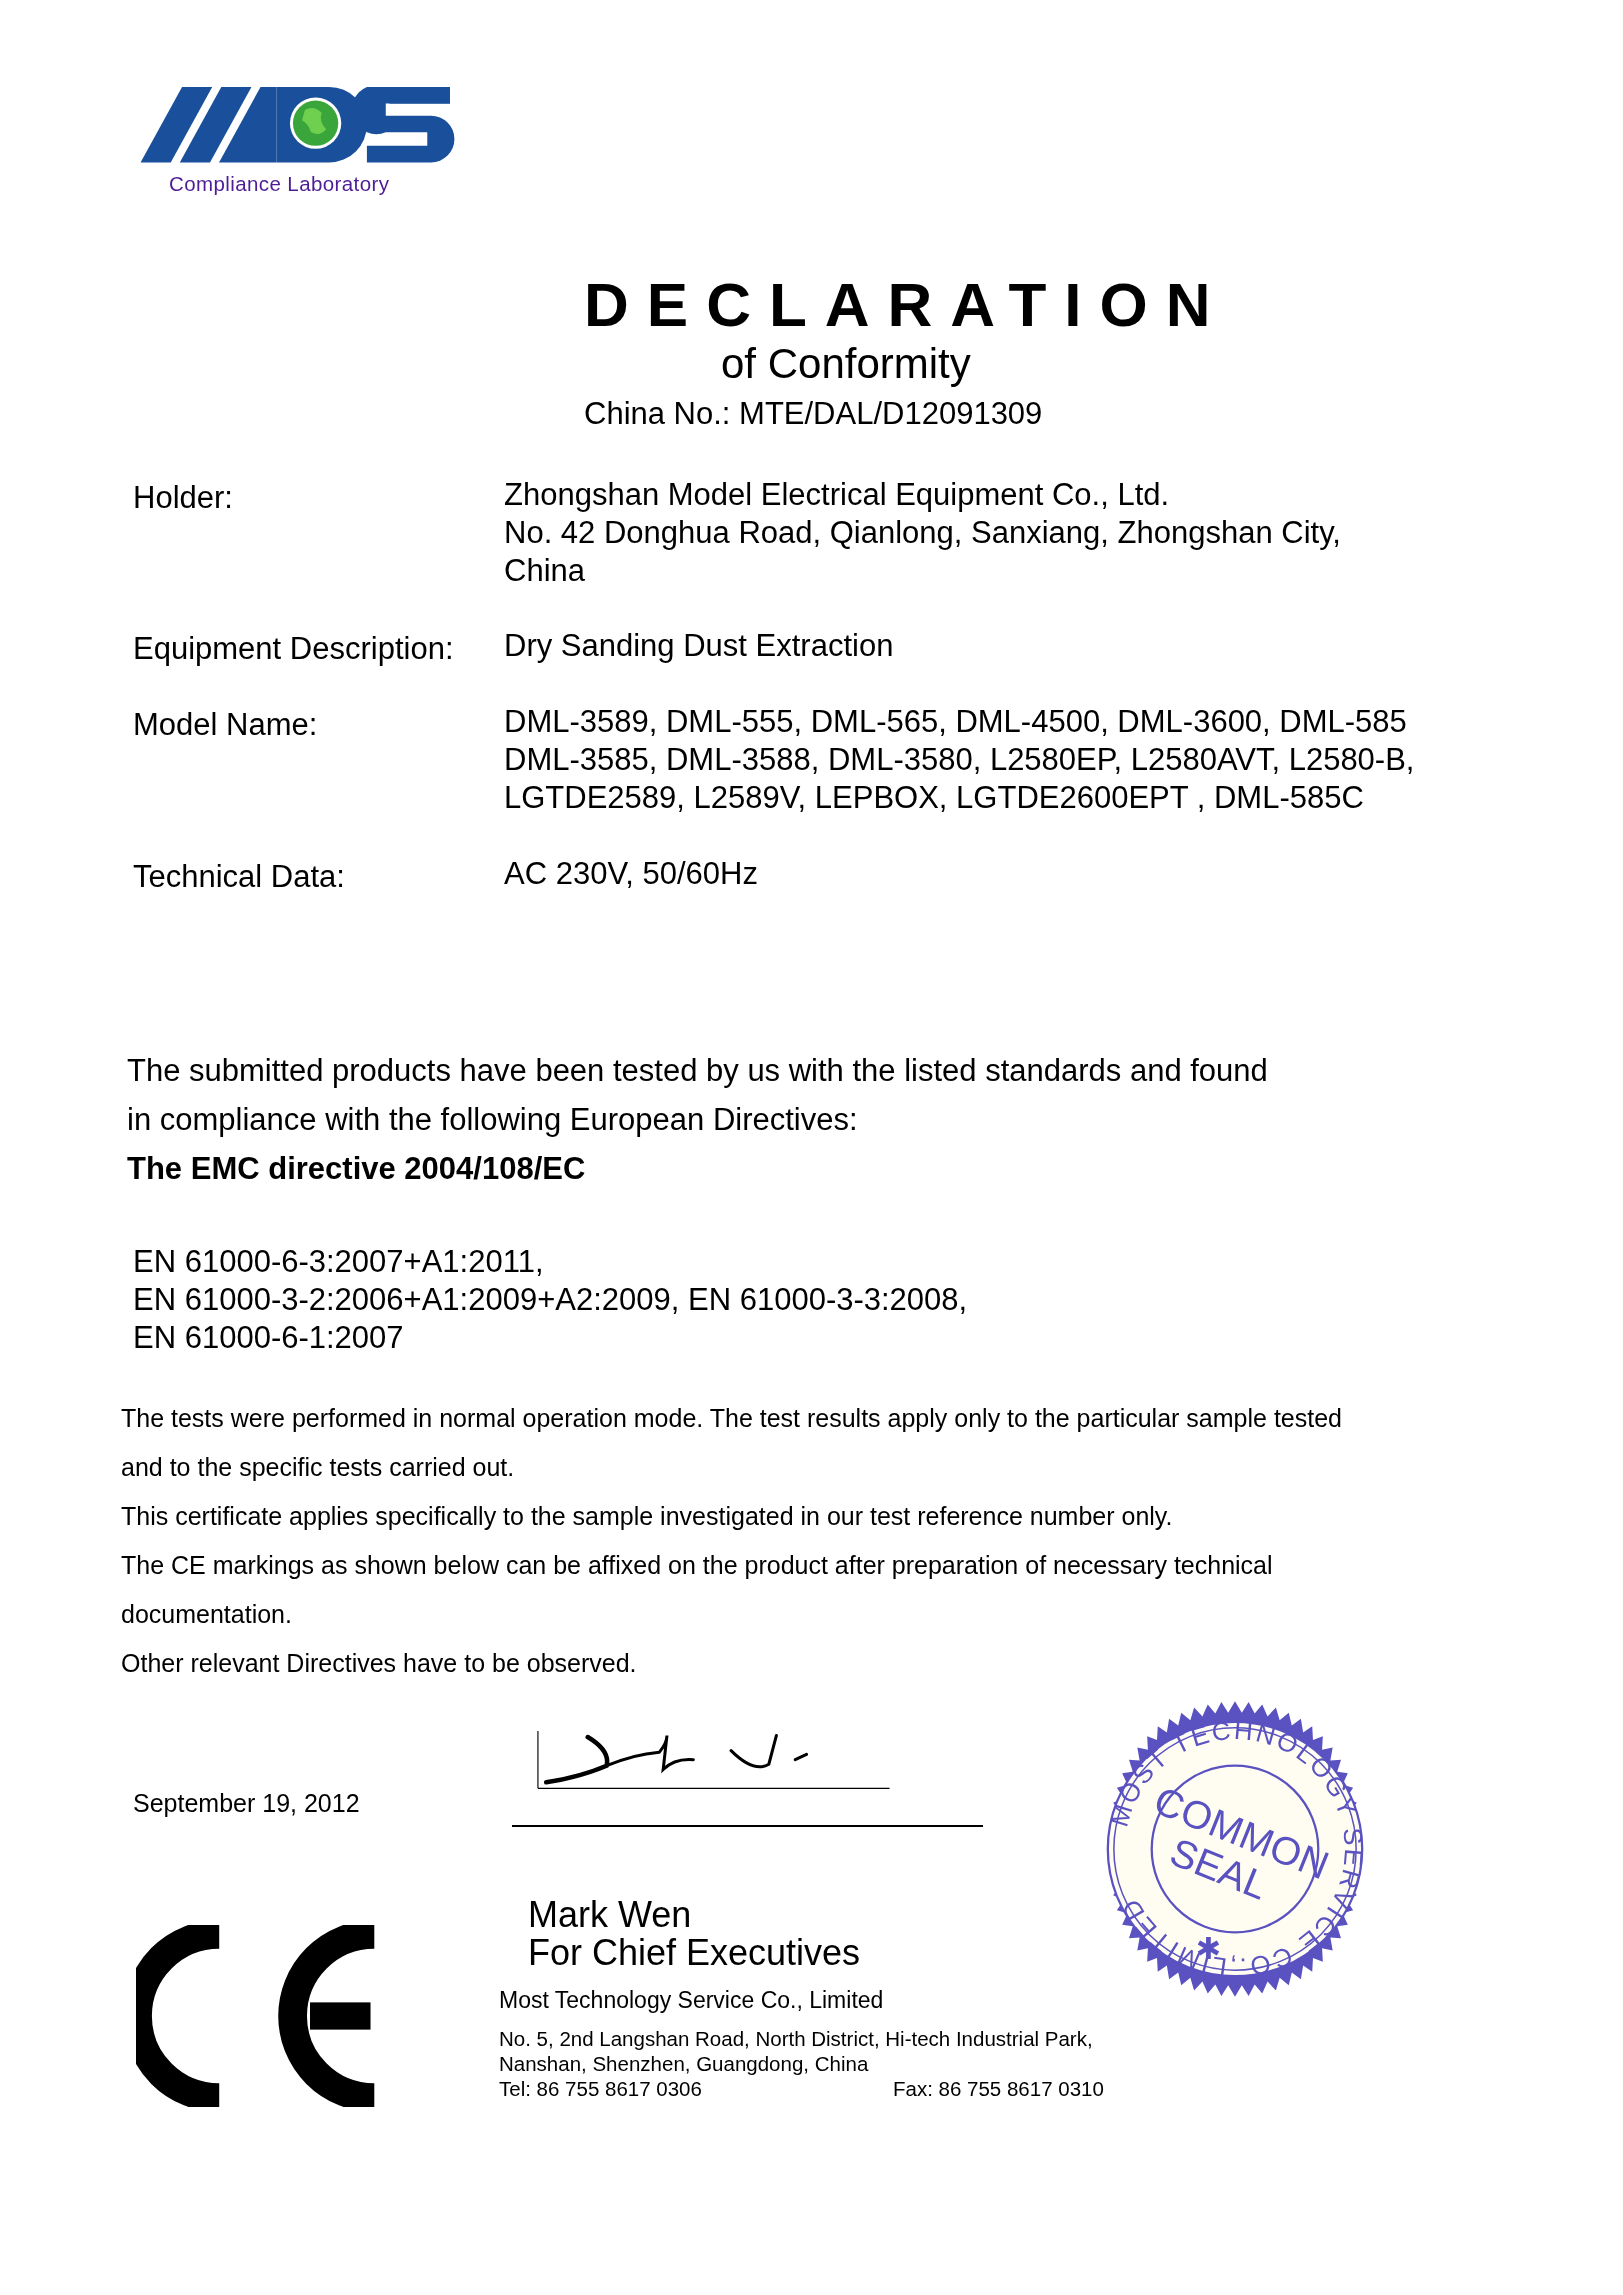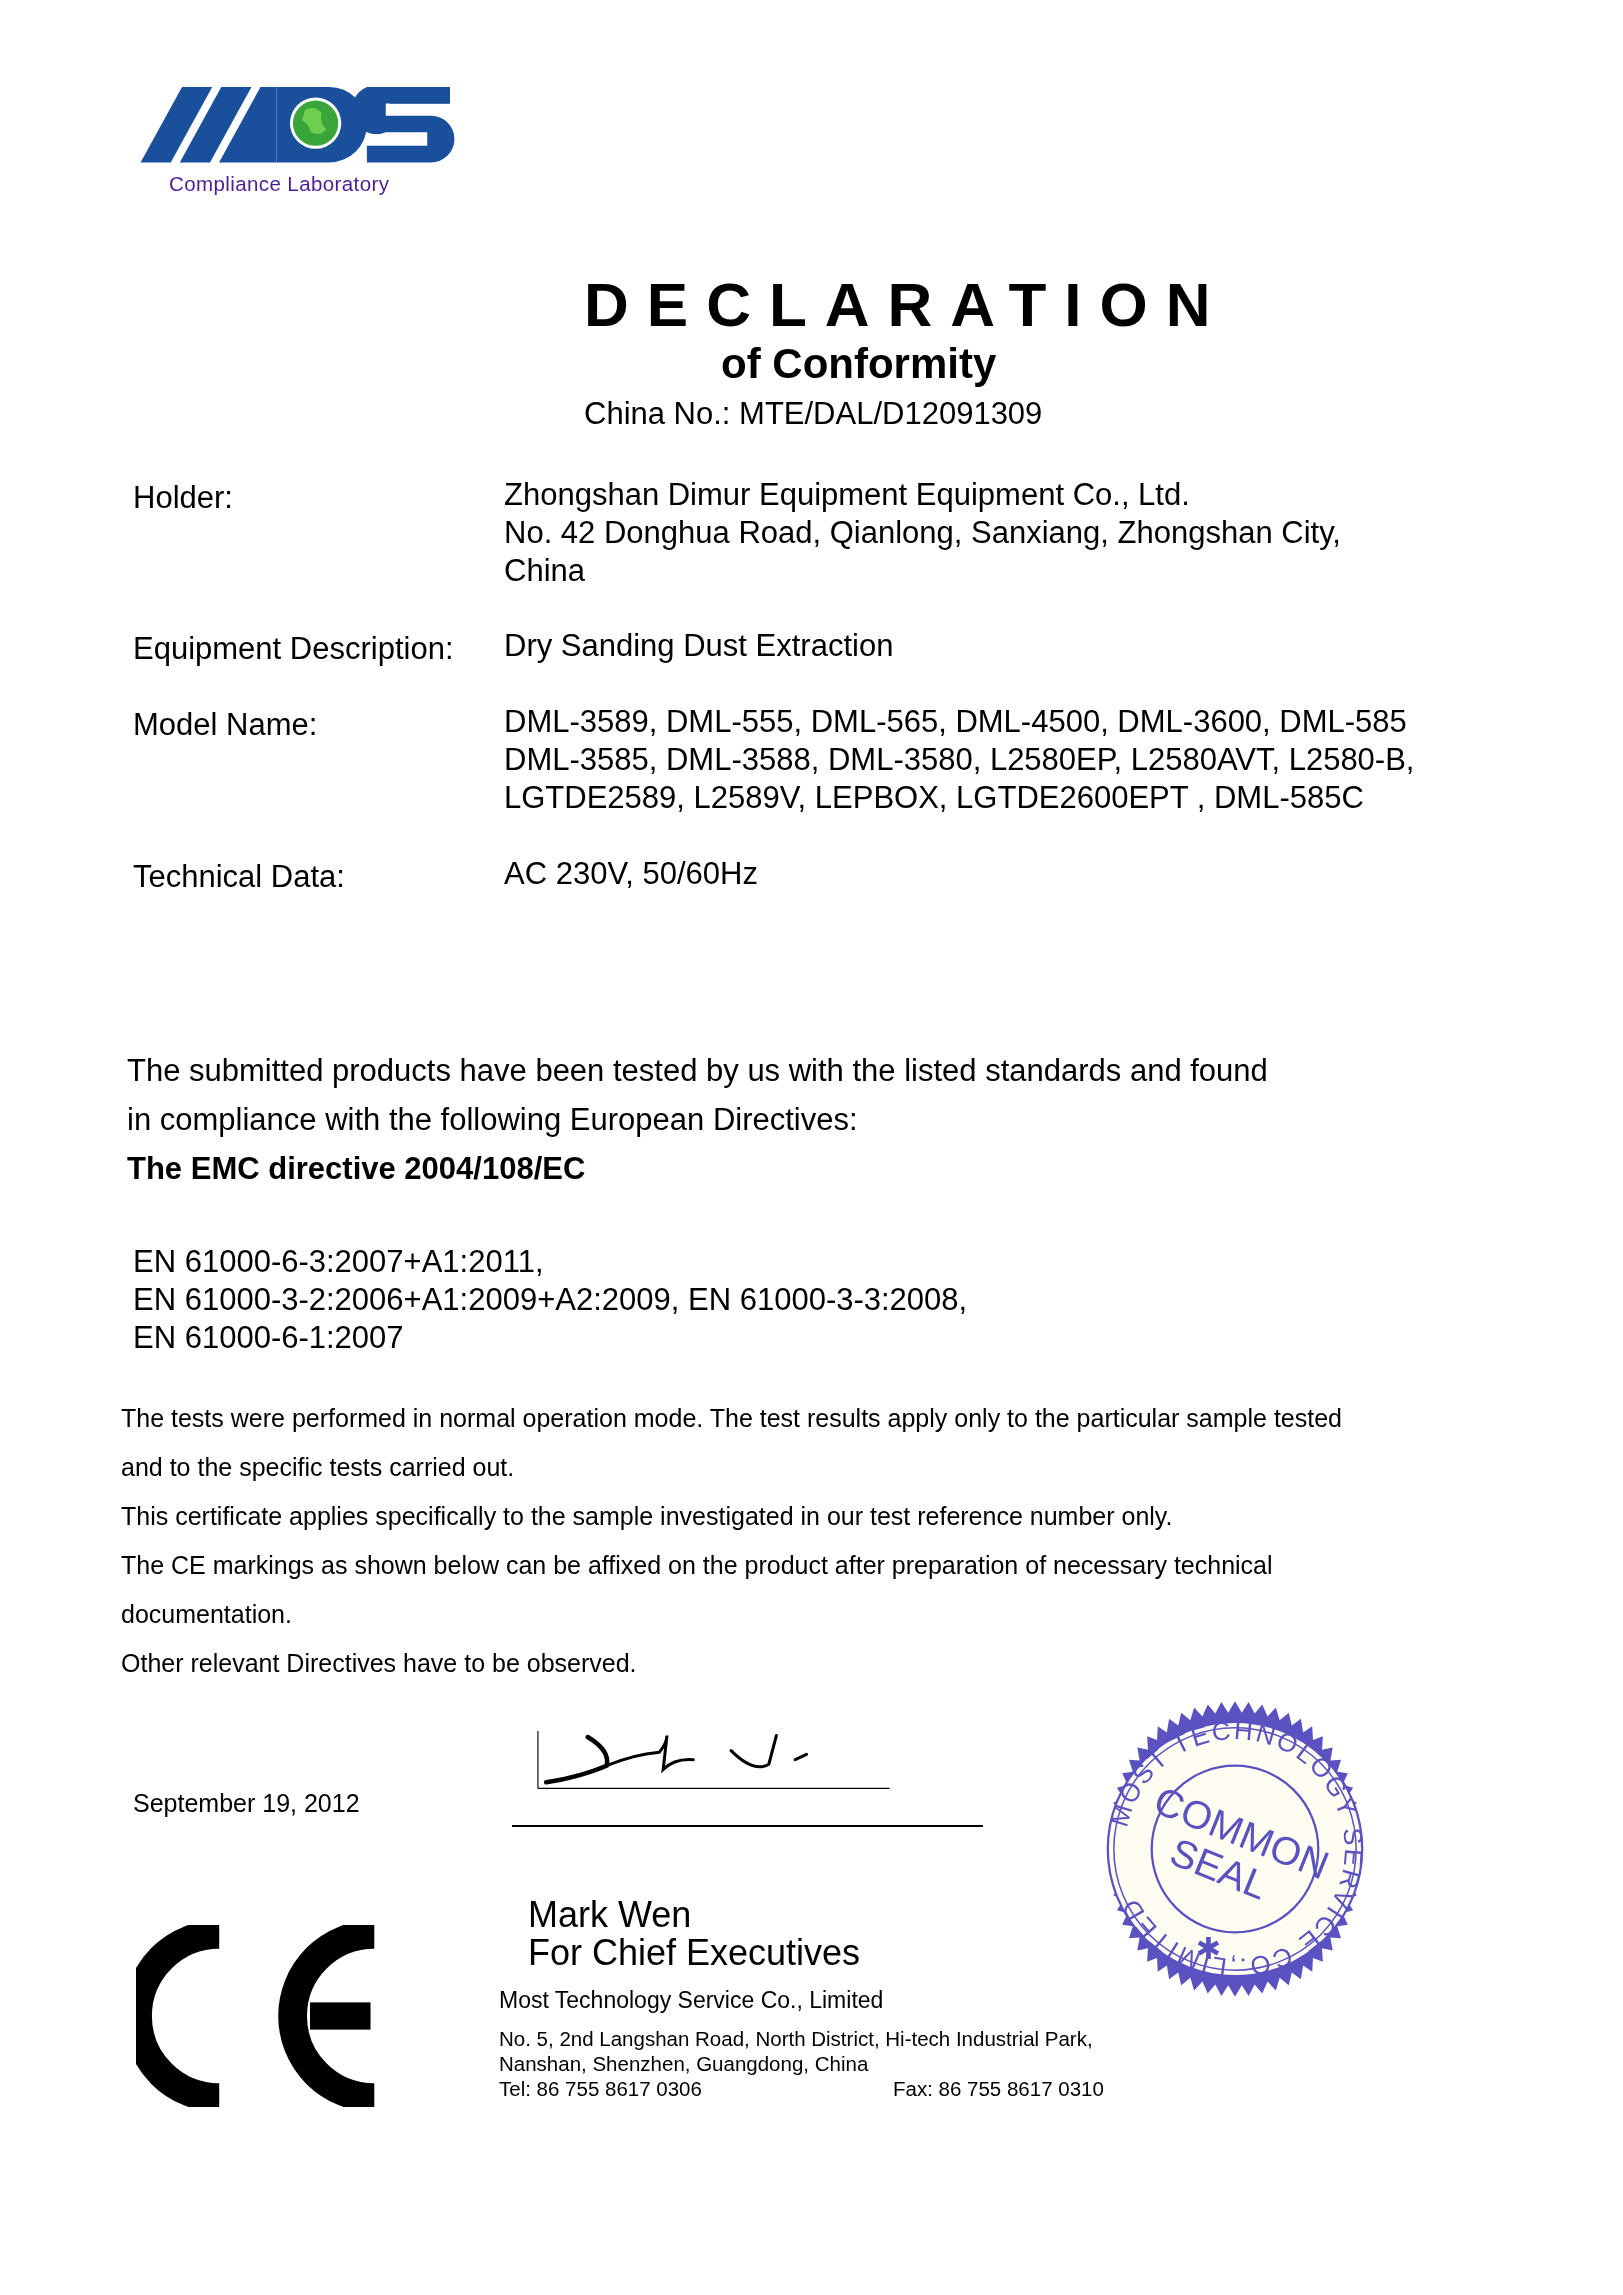--- a/index.html
+++ b/index.html
@@ -2,21 +2,21 @@
 <html style="font-size:12px"><head>
 <meta charset="utf-8">
 <style>
   html, body { margin: 0; padding: 0; background: #ffffff; }
   body { width: 1623px; height: 2295px; position: relative; overflow: hidden;
          font-family: "Liberation Sans", sans-serif; color: #000; }
   .abs { position: absolute; white-space: nowrap; }
   .logo { left: 140px; top: 87px; width: 318px; height: 114px; }
   .logo-sub { position: absolute; left: 29px; top: 85px; font-size: 20.5px; color: #4c1d95; letter-spacing: 0.4px; }
   .title { left: 584px; top: 269px; font-size: 62px; font-weight: bold; letter-spacing: 18px; }
-  .subtitle { left: 721px; top: 340px; font-size: 42px; font-weight: bold; }
+  .subtitle { left: 721px; top: 340px; font-size: 42px; font-weight: normal; }
   .order { left: 584px; top: 396px; font-size: 31px; }
   .row-label { font-size: 31px; left: 133px; }
   .row-val { font-size: 31px; left: 504px; line-height: 38px; }
   .para { left: 127px; font-size: 31px; line-height: 49px; }
   .bold { font-weight: bold; }
   .std { left: 133px; font-size: 31px; line-height: 38px; }
   .small { left: 121px; font-size: 25px; line-height: 49px; }
   .date { left: 133px; top: 1789px; font-size: 25px; }
   .sig-line { left: 512px; top: 1825px; width: 471px; height: 2.3px; background: #000; }
   .sig-name { left: 528px; top: 1896px; font-size: 36px; line-height: 38px; }
@@ -43,21 +43,21 @@
   </svg>
   <div class="logo-sub">Compliance Laboratory</div>
 </div>
 
 <div class="abs title">DECLARATION</div>
 <div class="abs subtitle">of Conformity</div>
 <div class="abs order">China No.: MTE/DAL/D12091309</div>
 
 <div class="abs row-label" style="top:480px;">Holder:</div>
 <div class="abs row-val" style="top:476px;">
-  <div>Zhongshan Dimur Equipment Equipment Co., Ltd.</div>
+  <div>Zhongshan Model Electrical Equipment Co., Ltd.</div>
   <div>No. 42 Donghua Road, Qianlong, Sanxiang, Zhongshan City,</div>
   <div>China</div>
 </div>
 
 <div class="abs row-label" style="top:631px;">Equipment Description:</div>
 <div class="abs row-val" style="top:627px;">Dry Sanding Dust Extraction</div>
 
 <div class="abs row-label" style="top:707px;">Model Name:</div>
 <div class="abs row-val" style="top:703px;">
   <div>DML-3589, DML-555, DML-565, DML-4500, DML-3600, DML-585</div>

